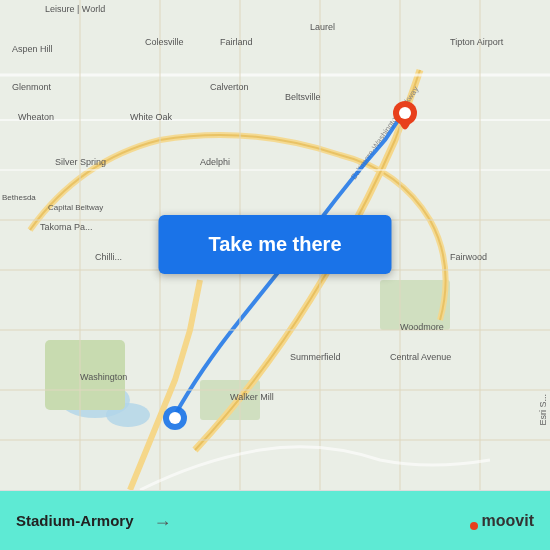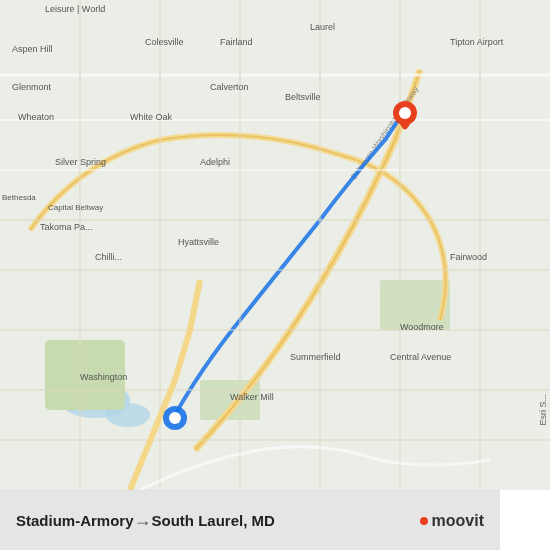--- a/index.html
+++ b/index.html
@@ -42,47 +42,47 @@
       bottom: 60px;
       left: 0;
       right: 0;
       background: rgba(255,255,255,0.8);
       font-size: 10px;
       color: #444;
       padding: 2px 6px;
       text-align: left;
     }
     #bottom-bar {
-      width: 500px;
+      width: 550px;
       height: 60px;
-      background: #e5e5e5;
+      background: #5eead4;
       display: flex;
       align-items: center;
       padding: 0 16px;
       border-top: 1px solid #ddd;
-      gap: 0;
+      gap: 20px;
     }
     #from-label {
       font-size: 15px;
       font-weight: 600;
       color: #222;
     }
     #arrow-icon {
       font-size: 18px;
       color: #555;
     }
     #to-label {
       font-size: 15px;
       font-weight: 600;
       color: #222;
     }
     #moovit-logo {
       margin-left: auto;
       display: flex;
-      align-items: center;
+      align-items: flex-end;
       gap: 4px;
     }
     #moovit-text {
       font-size: 16px;
       font-weight: bold;
       color: #333;
     }
     .moovit-dot {
       width: 8px;
       height: 8px;
@@ -183,28 +183,28 @@
     <path d="M 399 121 Q 405 138 411 121" fill="#e8401c"></path>
 
     <circle cx="175" cy="418" r="12" fill="#1a73e8" opacity="0.9"></circle>
     <circle cx="175" cy="418" r="6" fill="white"></circle>
   </svg>
 
   
   <div id="leisure-world-label">Leisure | World</div>
 
   
+  <button id="take-me-there-btn">Take me there</button>
 
   
 
   
   <div id="esri-label">Esri S...</div>
 </div>
 
 <div id="bottom-bar">
   <span id="from-label">Stadium-Armory</span>
   <span id="arrow-icon">→</span>
-  <span id="to-label">South Laurel, MD</span>
   <div id="moovit-logo">
     <div class="moovit-dot"></div>
     <span id="moovit-text">moovit</span>
   </div>
 </div>
 
 </body></html>

